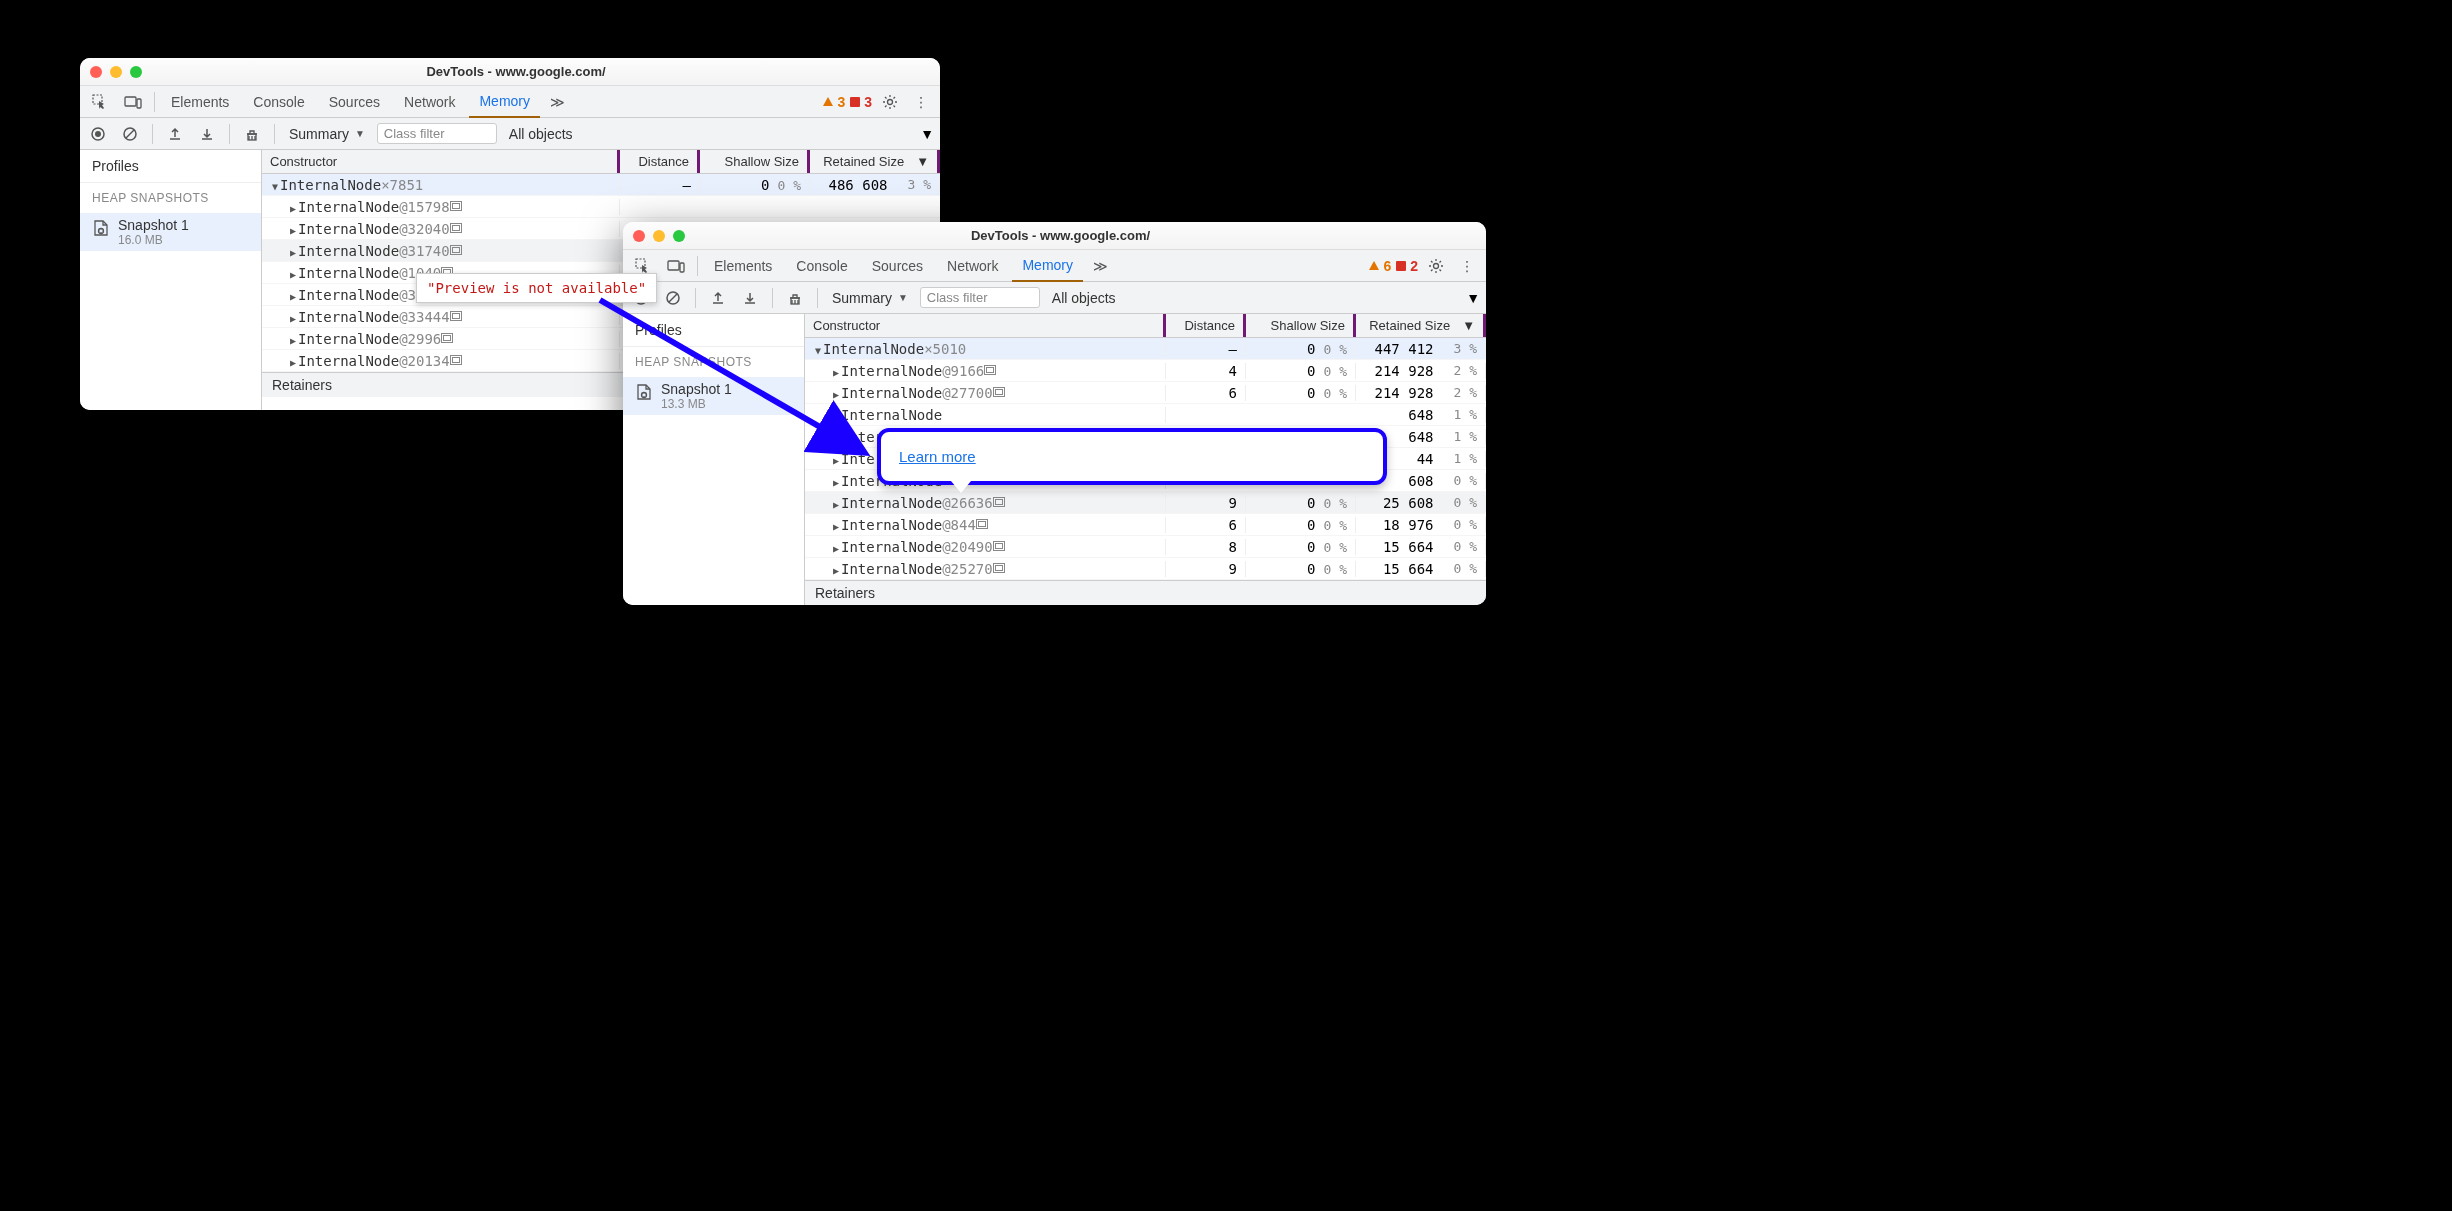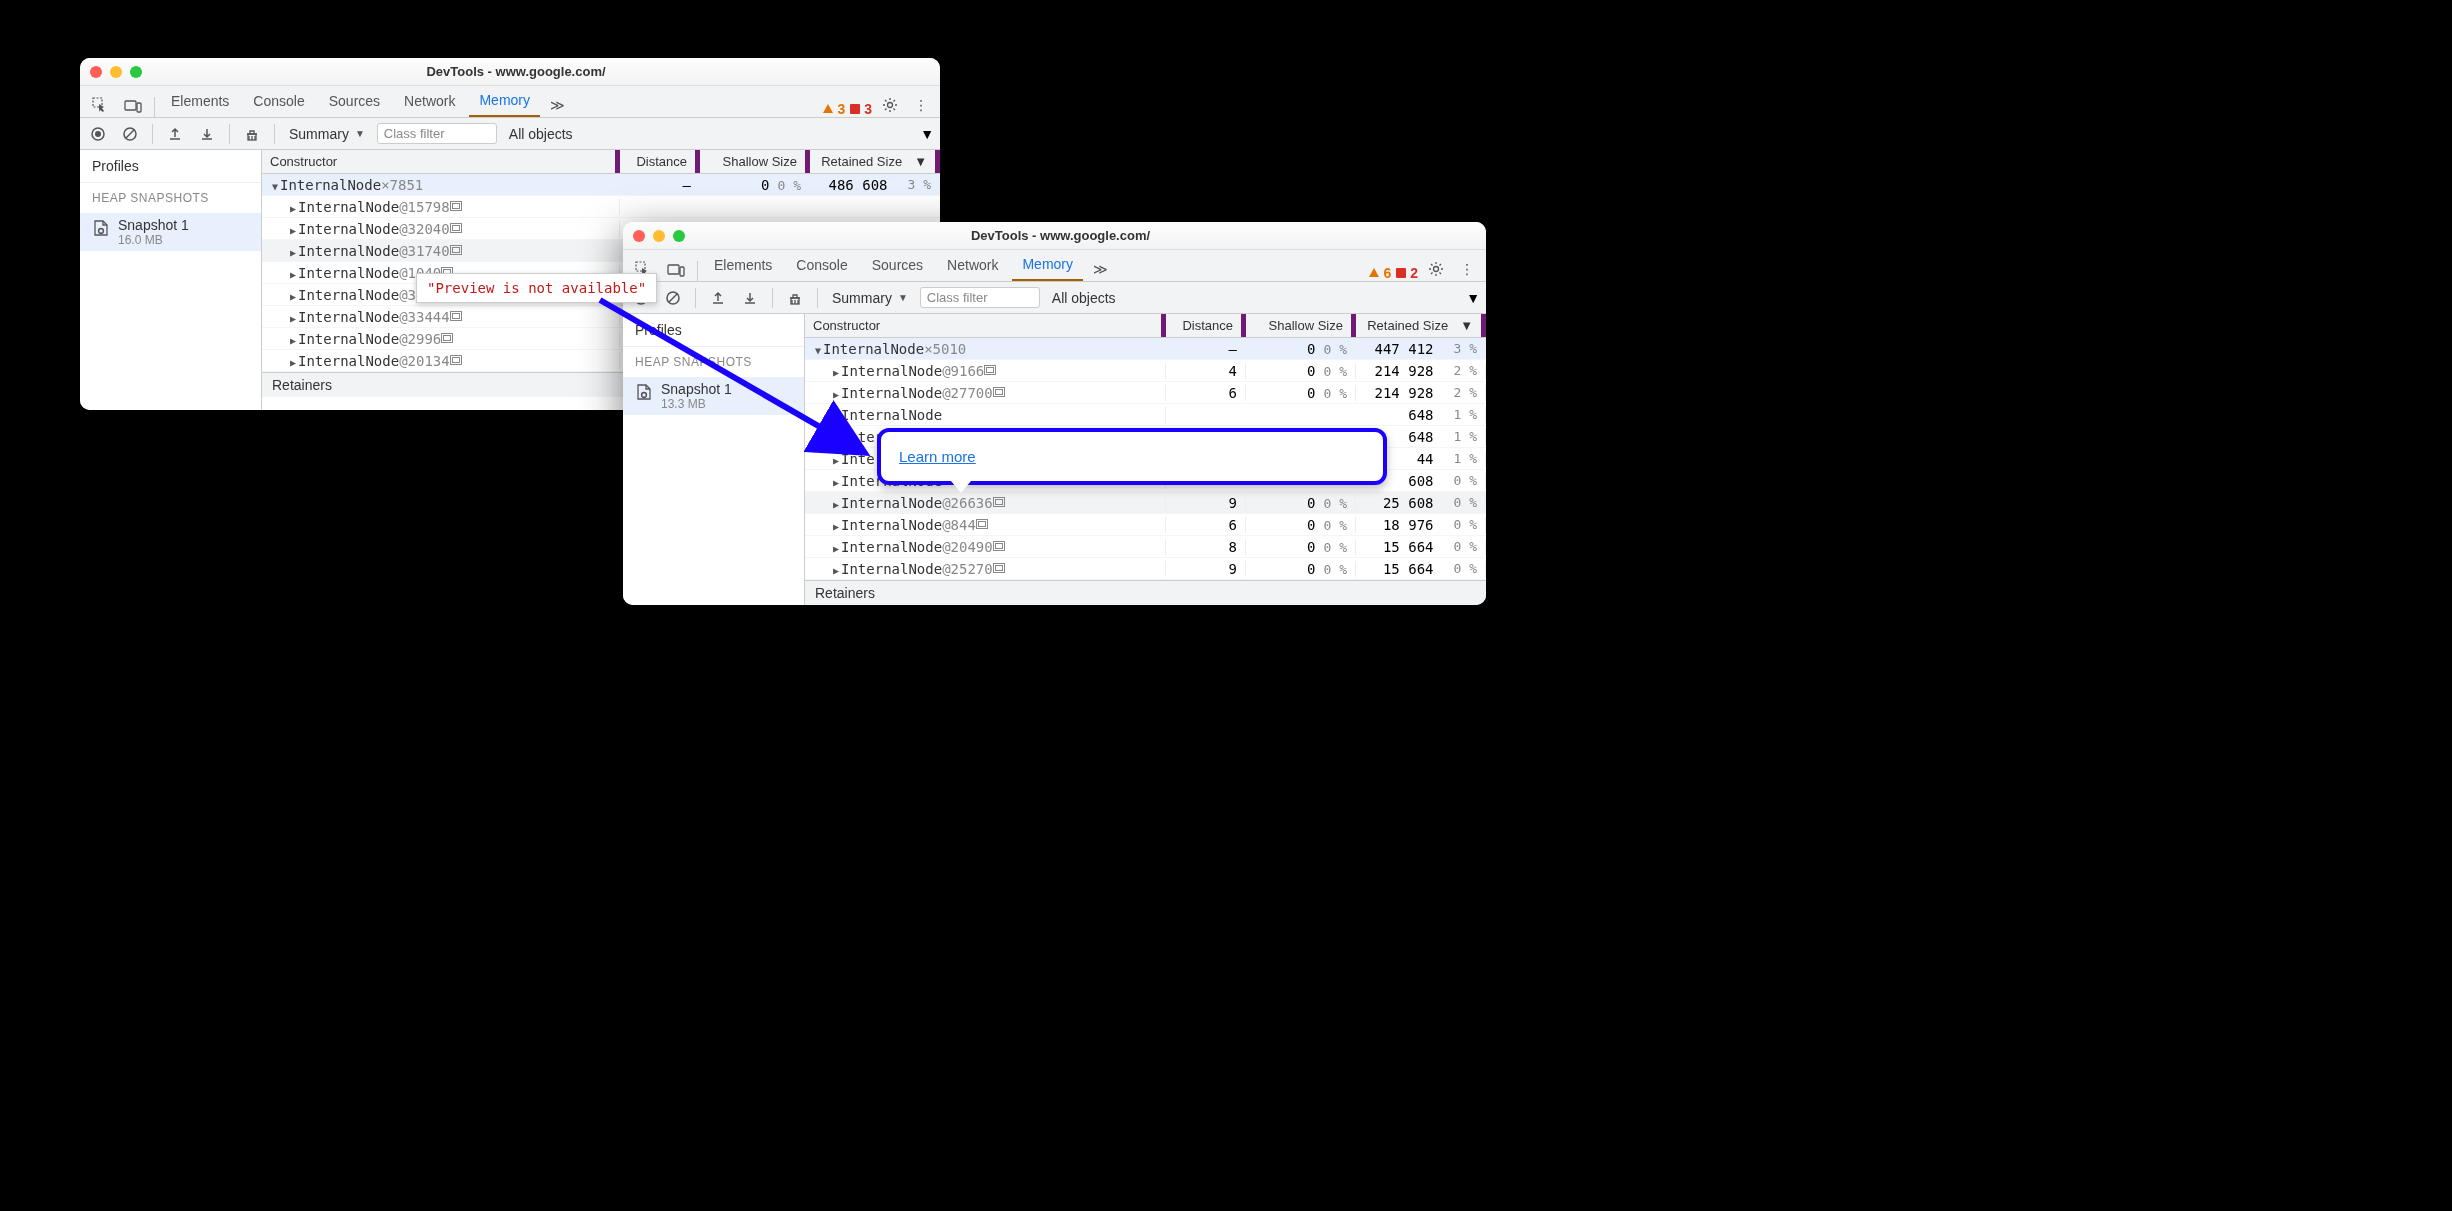--- a/index.html
+++ b/index.html
@@ -31,21 +31,21 @@
   position: relative;
 }
 .traffic { display: flex; gap: 8px; }
 .dot { width: 12px; height: 12px; border-radius: 50%; }
 .dot.red { background: #ff5f57; }
 .dot.yellow { background: #febc2e; }
 .dot.green { background: #28c840; }
 .title-text { position: absolute; left: 12px; right: 0; text-align: center; font-weight: 600; color: #333; font-size: 13px; pointer-events: none; }
 .tabbar {
   display: flex;
-  align-items: flex-end;
+  align-items: center;
   height: 32px;
   background: #f1f3f4;
   border-bottom: 1px solid #ccc;
   padding: 0 6px;
   gap: 4px;
 }
 .tabbar .icon-btn { padding: 4px 6px; color: #555; cursor: pointer; }
 .tab { padding: 6px 10px; color: #555; cursor: pointer; height: 32px; display: flex; align-items: center; }
 .tab.active { color: #1a73e8; border-bottom: 2px solid #a16207; }
 .spacer { flex: 1; }
@@ -71,21 +71,21 @@
 .sidebar { width: 182px; border-right: 1px solid #ccc; background: #fff; min-height: 260px; }
 .sidebar-hdr { padding: 8px 12px; color: #333; font-size: 14px; border-bottom: 1px solid #eee; }
 .sidebar-section { padding: 8px 12px; color: #888; font-size: 12px; letter-spacing: .5px; }
 .snap-item { display: flex; gap: 8px; padding: 4px 12px; align-items: flex-start; cursor: pointer;}
 .snap-item.selected { background: #e8f0fe; }
 .snap-icon { width: 18px; height: 18px; flex-shrink:0; margin-top:2px; }
 .snap-title { color: #333; }
 .snap-sub { color: #888; font-size: 12px; }
 .main { flex: 1; }
 .grid-hdr { display: flex; background: #f1f3f4; border-bottom: 1px solid #ccc; font-size: 13px; color: #333; }
-.grid-hdr .col { padding: 4px 8px; border-right: 5px solid #701a75; }
+.grid-hdr .col { padding: 4px 8px; border-right: 3px solid #701a75; }
 .col.constructor { flex: 1; }
 .col.distance { width: 80px; text-align: right; }
 .col.shallow { width: 110px; text-align: right; }
 .col.retained { width: 130px; text-align: right; display:flex; justify-content:flex-end; align-items:center; gap:12px;}
 .grid-row { display: flex; font-size: 14px; font-family: Menlo, monospace; border-bottom: 1px solid #f5f5f5; height: 22px; align-items: center; }
 .grid-row.sel { background: #e8f0fe; }
 .grid-row.hover { background: #f1f3f4; }
 .grid-row .col { padding: 0 8px; border-right: 1px solid #eee; overflow:hidden; white-space:nowrap; }
 .grid-row .col.constructor { display:flex; align-items:center; gap:0; }
 .grid-row .arrow { display:inline-block; width:10px; text-align:center; color:#555;}

